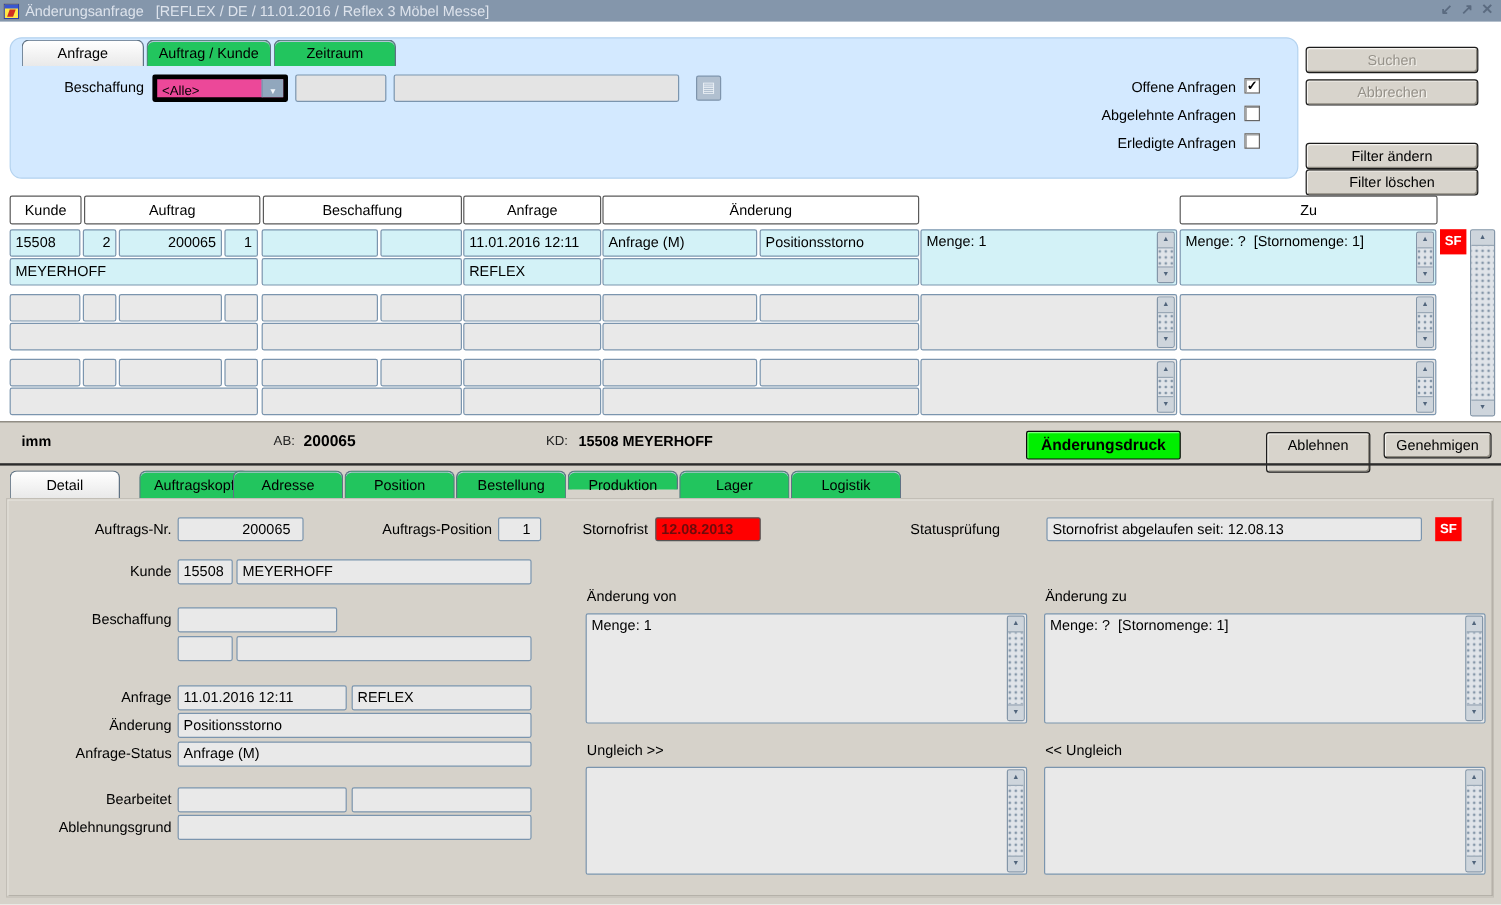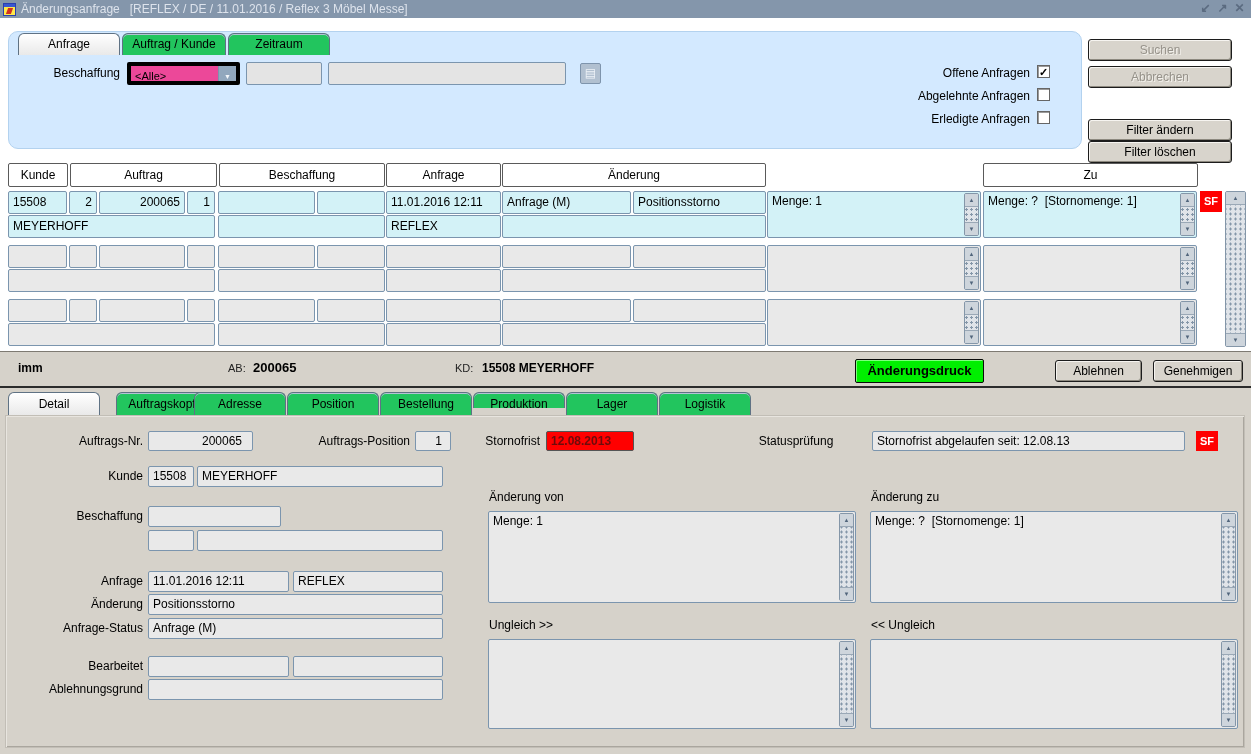--- a/index.html
+++ b/index.html
@@ -181,21 +181,21 @@
     </div>
 
   <div class="graybase"></div>
 
   <div class="lbl" style="left:18px;top:361px;font-weight:bold;">imm</div>
   <div class="lbl" style="left:228px;top:362px;font-size:11px;color:#222;">AB:</div>
   <div class="lbl" style="left:253px;top:360px;font-weight:bold;font-size:13px;">200065</div>
   <div class="lbl" style="left:455px;top:362px;font-size:11px;color:#222;">KD:</div>
   <div class="lbl" style="left:482px;top:361px;font-weight:bold;">15508 MEYERHOFF</div>
   <div class="greenbtn" style="left:855px;top:359px;width:129px;height:24px;line-height:22px;">Änderungsdruck</div>
-  <div class="btn" style="left:1055px;top:360px;width:87px;height:22px;line-height:20px;">Ablehnen</div>
+  <div class="btn" style="left:1055px;top:360px;width:87px;height:34px;line-height:20px;">Ablehnen</div>
   <div class="btn" style="left:1153px;top:360px;width:90px;height:22px;line-height:20px;">Genehmigen</div>
   <div class="blkline"></div>
 
   <div class="tab on abs" style="left:8px;top:392px;width:92px;height:23px;line-height:22px;">Detail</div>
   <div class="tab off abs" style="left:116px;top:392px;width:92px;height:23px;line-height:22px;">Auftragskopf</div>
   <div class="tab off abs" style="left:194px;top:392px;width:92px;height:23px;line-height:22px;">Adresse</div>
   <div class="tab off abs" style="left:287px;top:392px;width:92px;height:23px;line-height:22px;">Position</div>
   <div class="tab off abs" style="left:380px;top:392px;width:92px;height:23px;line-height:22px;">Bestellung</div>
   <div class="tab off abs" style="left:473px;top:392px;width:92px;height:16px;line-height:22px;">Produktion</div>
   <div class="tab off abs" style="left:566px;top:392px;width:92px;height:23px;line-height:22px;">Lager</div>

